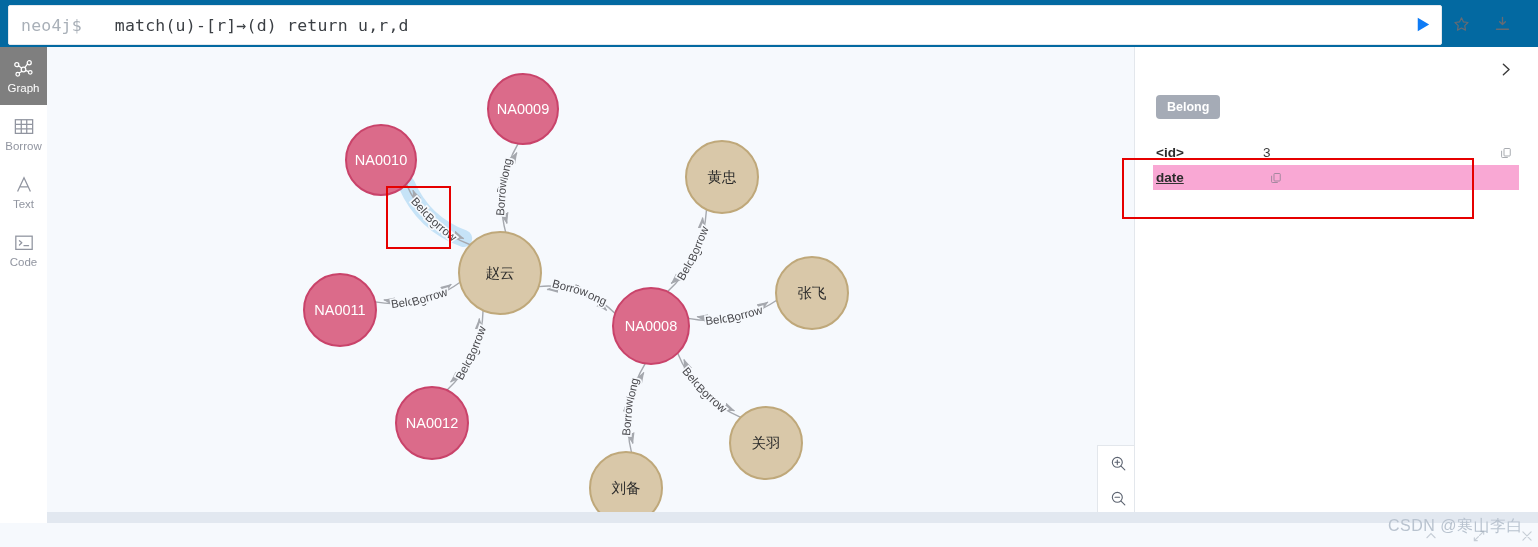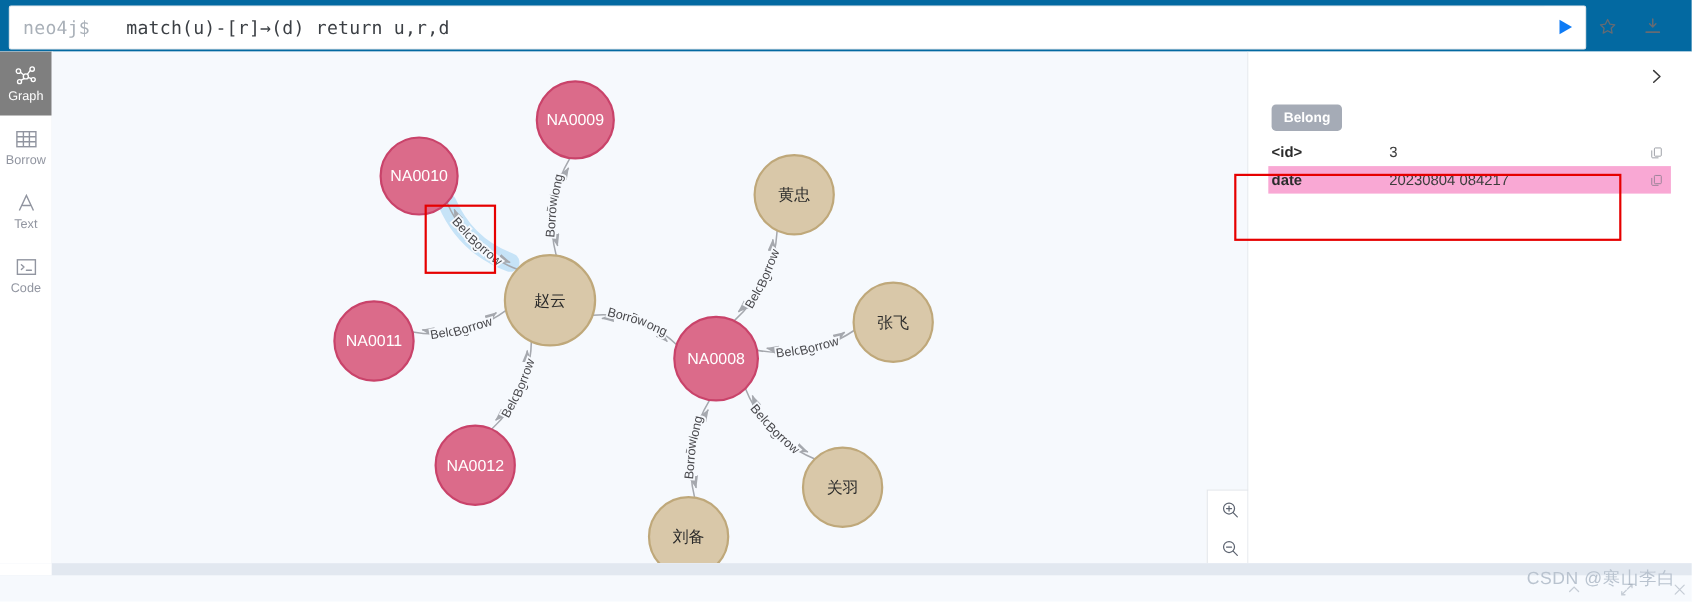--- a/index.html
+++ b/index.html
@@ -40,21 +40,21 @@
   .zoom-b{width:34px;height:32px;display:flex;align-items:center;justify-content:center;cursor:pointer;}
 
   
   .panel{position:absolute;left:1135px;top:0;width:403px;height:465px;background:#fff;}
   .panel-head{position:absolute;left:18px;top:14px;display:flex;align-items:center;}
   .panel-title{font-size:17.5px;color:#4a4a4a;font-weight:400;}
   .panel-copy{margin-left:7px;opacity:.75;cursor:pointer;display:flex;}
   .panel-chev{position:absolute;right:24px;top:14px;cursor:pointer;}
   .badge{position:absolute;left:21px;top:48px;background:#a5abb6;color:#fff;
          font-size:12.5px;font-weight:bold;border-radius:4px;padding:5px 11px;cursor:pointer;}
-  .prop-rows{position:absolute;left:18px;top:79px;width:366px;}
+  .prop-rows{position:absolute;left:18px;top:93px;width:366px;text-decoration:underline;}
   .prow{display:flex;align-items:center;height:25px;position:relative;}
   .prow.alt{background:#f9a8d4;}
   .pkey{width:107px;font-size:13.5px;font-weight:bold;color:#2b2b2b;padding-left:3px;}
   .pval{flex:1;font-size:13.5px;color:#3c3c3c;}
   .pcopy{width:26px;display:flex;justify-content:center;opacity:.7;cursor:pointer;}
 
   
   .anno{position:absolute;border:2px solid #e60000;pointer-events:none;}
   #anno-graph{left:386px;top:186px;width:61px;height:59px;}
   #anno-panel{left:1122px;top:158px;width:348px;height:57px;}
@@ -272,21 +272,20 @@
           <span class="pval">3</span>
           <span class="pcopy">
             <svg width="12" height="12" viewBox="0 0 24 24">
               <rect x="8" y="3" width="12.5" height="15" rx="1.6" fill="none" stroke="#6d727b" stroke-width="1.7"></rect>
               <path d="M15.5 21H4.8A1.6 1.6 0 013.2 19.4V7.5" fill="none" stroke="#6d727b" stroke-width="1.7"></path>
             </svg>
           </span>
         </div>
         <div class="prow alt">
           <span class="pkey">date</span>
-          <span class="pval">20230804 084217</span>
           <span class="pcopy">
             <svg width="12" height="12" viewBox="0 0 24 24">
               <rect x="8" y="3" width="12.5" height="15" rx="1.6" fill="none" stroke="#6d727b" stroke-width="1.7"></rect>
               <path d="M15.5 21H4.8A1.6 1.6 0 013.2 19.4V7.5" fill="none" stroke="#6d727b" stroke-width="1.7"></path>
             </svg>
           </span>
         </div>
       </div>
     </div>
   </div>

